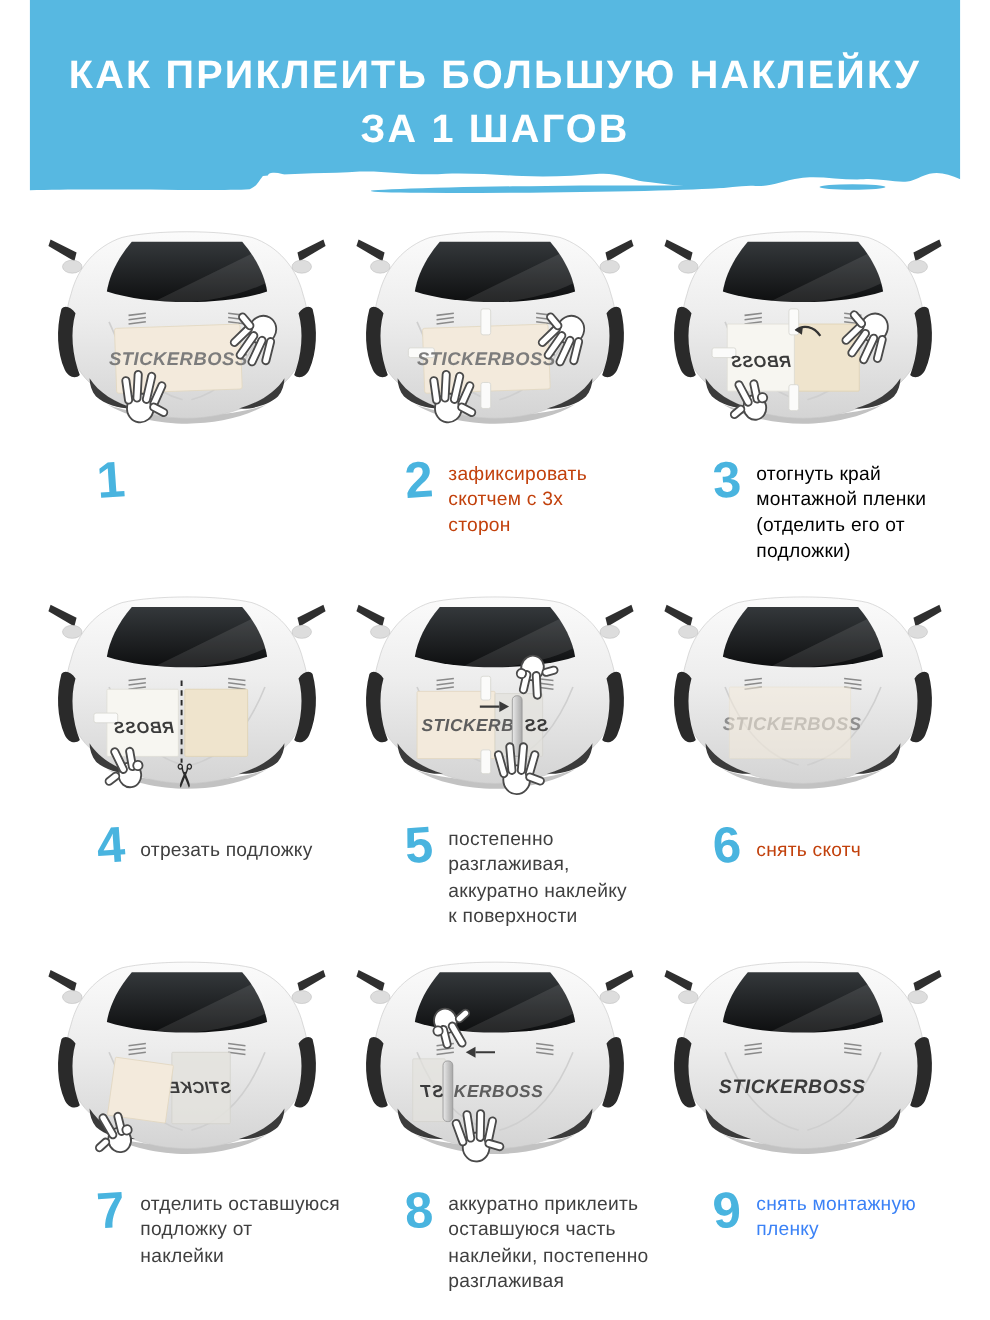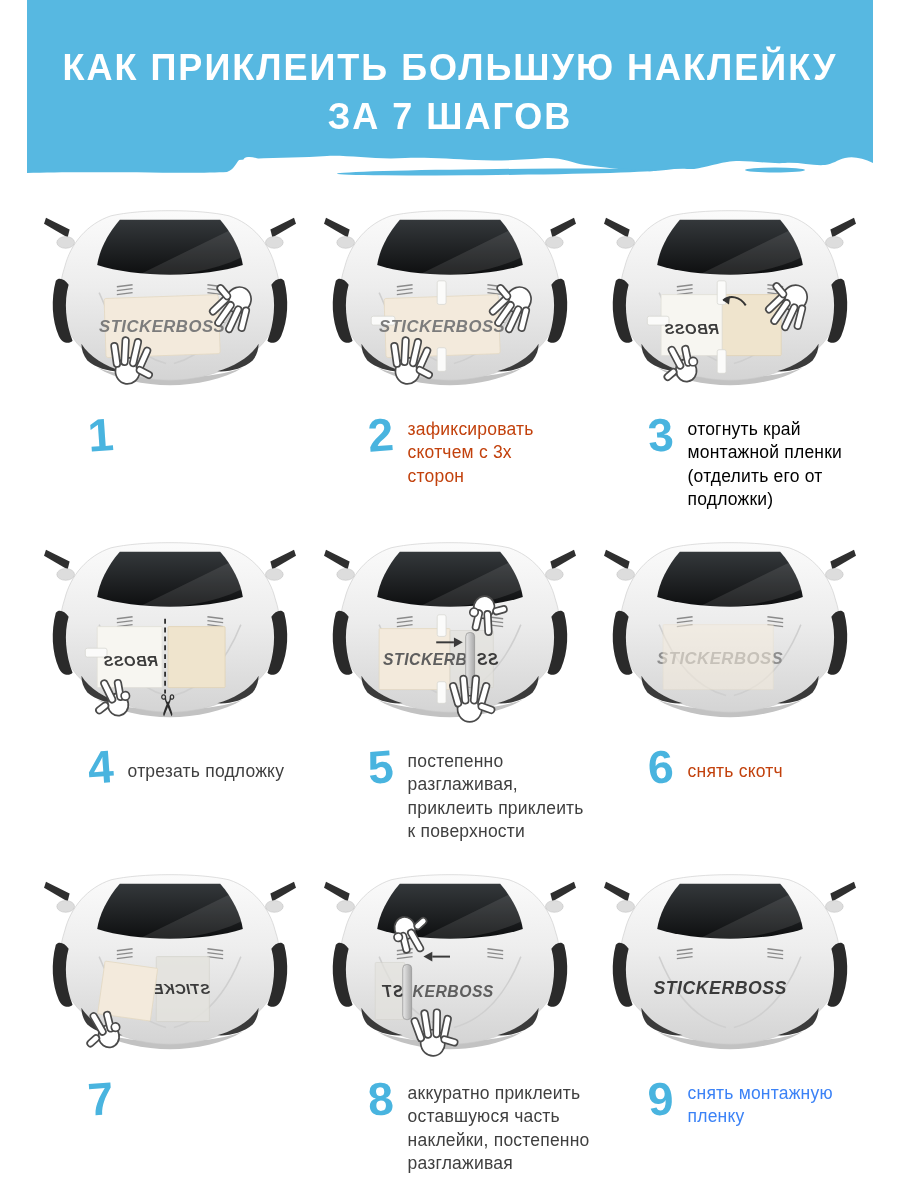--- a/index.html
+++ b/index.html
@@ -114,21 +114,21 @@
         C738,164 716,159 700,162 C686,164 672,170 660,169 C646,168 632,172 618,171
         C598,170 574,167 558,165 C546,163 534,157 518,158 C496,160 470,161 448,160
         C426,159 398,157 378,158 C350,160 322,155 300,156 C272,158 244,157 212,160
         C208,165 206,170 200,172 C168,174 60,171 0,173 Z"></path>
       <ellipse cx="470" cy="172" rx="160" ry="3" fill="#57B8E1" transform="rotate(-0.6 470 172)"></ellipse>
       <ellipse cx="748" cy="170" rx="30" ry="2.5" fill="#57B8E1"></ellipse>
       <ellipse cx="228" cy="163" rx="12" ry="5" fill="#FFFFFF" transform="rotate(18 228 163)"></ellipse>
     </svg>
     <div class="banner-title">
       <div>КАК ПРИКЛЕИТЬ БОЛЬШУЮ НАКЛЕЙКУ</div>
-      <div>ЗА 7 ШАГОВ</div>
+      <div>ЗА 1 ШАГОВ</div>
     </div>
   </div>
 
   <div class="grid">
 
     <div class="cell">
       <div class="car">
         <svg width="256" height="187" viewBox="0 0 260 190">
           <use href="#car-base"></use>
           <rect class="sheet" x="64" y="92" width="116" height="60" rx="2" transform="rotate(-2 122 122)"></rect>
@@ -221,21 +221,21 @@
           <line class="arrow" x1="116" y1="106" x2="134" y2="106"></line>
           <polygon class="arrowhead" points="134,101 143,106 134,111"></polygon>
           <use href="#hand-pinch" transform="translate(164 80) rotate(195) scale(0.95)"></use>
           <use href="#hand-open" transform="translate(150 166) rotate(0) scale(0.95)"></use>
         </svg>
       </div>
       <div class="caption">
         <div class="num" style="color:#49B4DF">5</div>
         <div class="desc" style="color:#3F3F3F">постепенно
 разглаживая,
-приклеить приклеить
+аккуратно наклейку
 к поверхности</div>
       </div>
     </div>
 
     <div class="cell">
       <div class="car">
         <svg width="256" height="187" viewBox="0 0 260 190">
           <use href="#car-base"></use>
           <text class="stext faint" x="120" y="128" text-anchor="middle" font-size="17">STICKERBOSS</text>
           <rect x="62" y="88" width="112" height="66" rx="1" fill="#F5ECDD" opacity="0.55" stroke="#E8DEC9" stroke-width="0.8"></rect>
@@ -252,20 +252,22 @@
         <svg width="256" height="187" viewBox="0 0 260 190">
           <use href="#car-base"></use>
           <rect class="film2" x="116" y="88" width="54" height="66" rx="1" opacity="0.85"></rect>
           <text class="stext dark" transform="translate(142 126) scale(-1 1)" text-anchor="middle" font-size="15">STICKE</text>
           <rect class="sheet" x="60" y="96" width="54" height="54" rx="1" transform="rotate(8 87 123)"></rect>
           <use href="#hand-pinch" transform="translate(64 160) rotate(-12) scale(0.95)"></use>
         </svg>
       </div>
       <div class="caption">
         <div class="num" style="color:#49B4DF">7</div>
+        <div class="desc" style="color:#3F3F3F">отделить оставшуюся
+подложку от наклейки</div>
       </div>
     </div>
 
     <div class="cell">
       <div class="car">
         <svg width="256" height="187" viewBox="0 0 260 190">
           <use href="#car-base"></use>
           <rect class="film2" x="54" y="94" width="30" height="58" rx="1" opacity="0.7"></rect>
           <text class="stext dark" transform="translate(72 129) scale(-1 1)" text-anchor="middle" font-size="16">ST</text>
           <text class="stext mid" x="92" y="129" text-anchor="start" font-size="16">KERBOSS</text>

